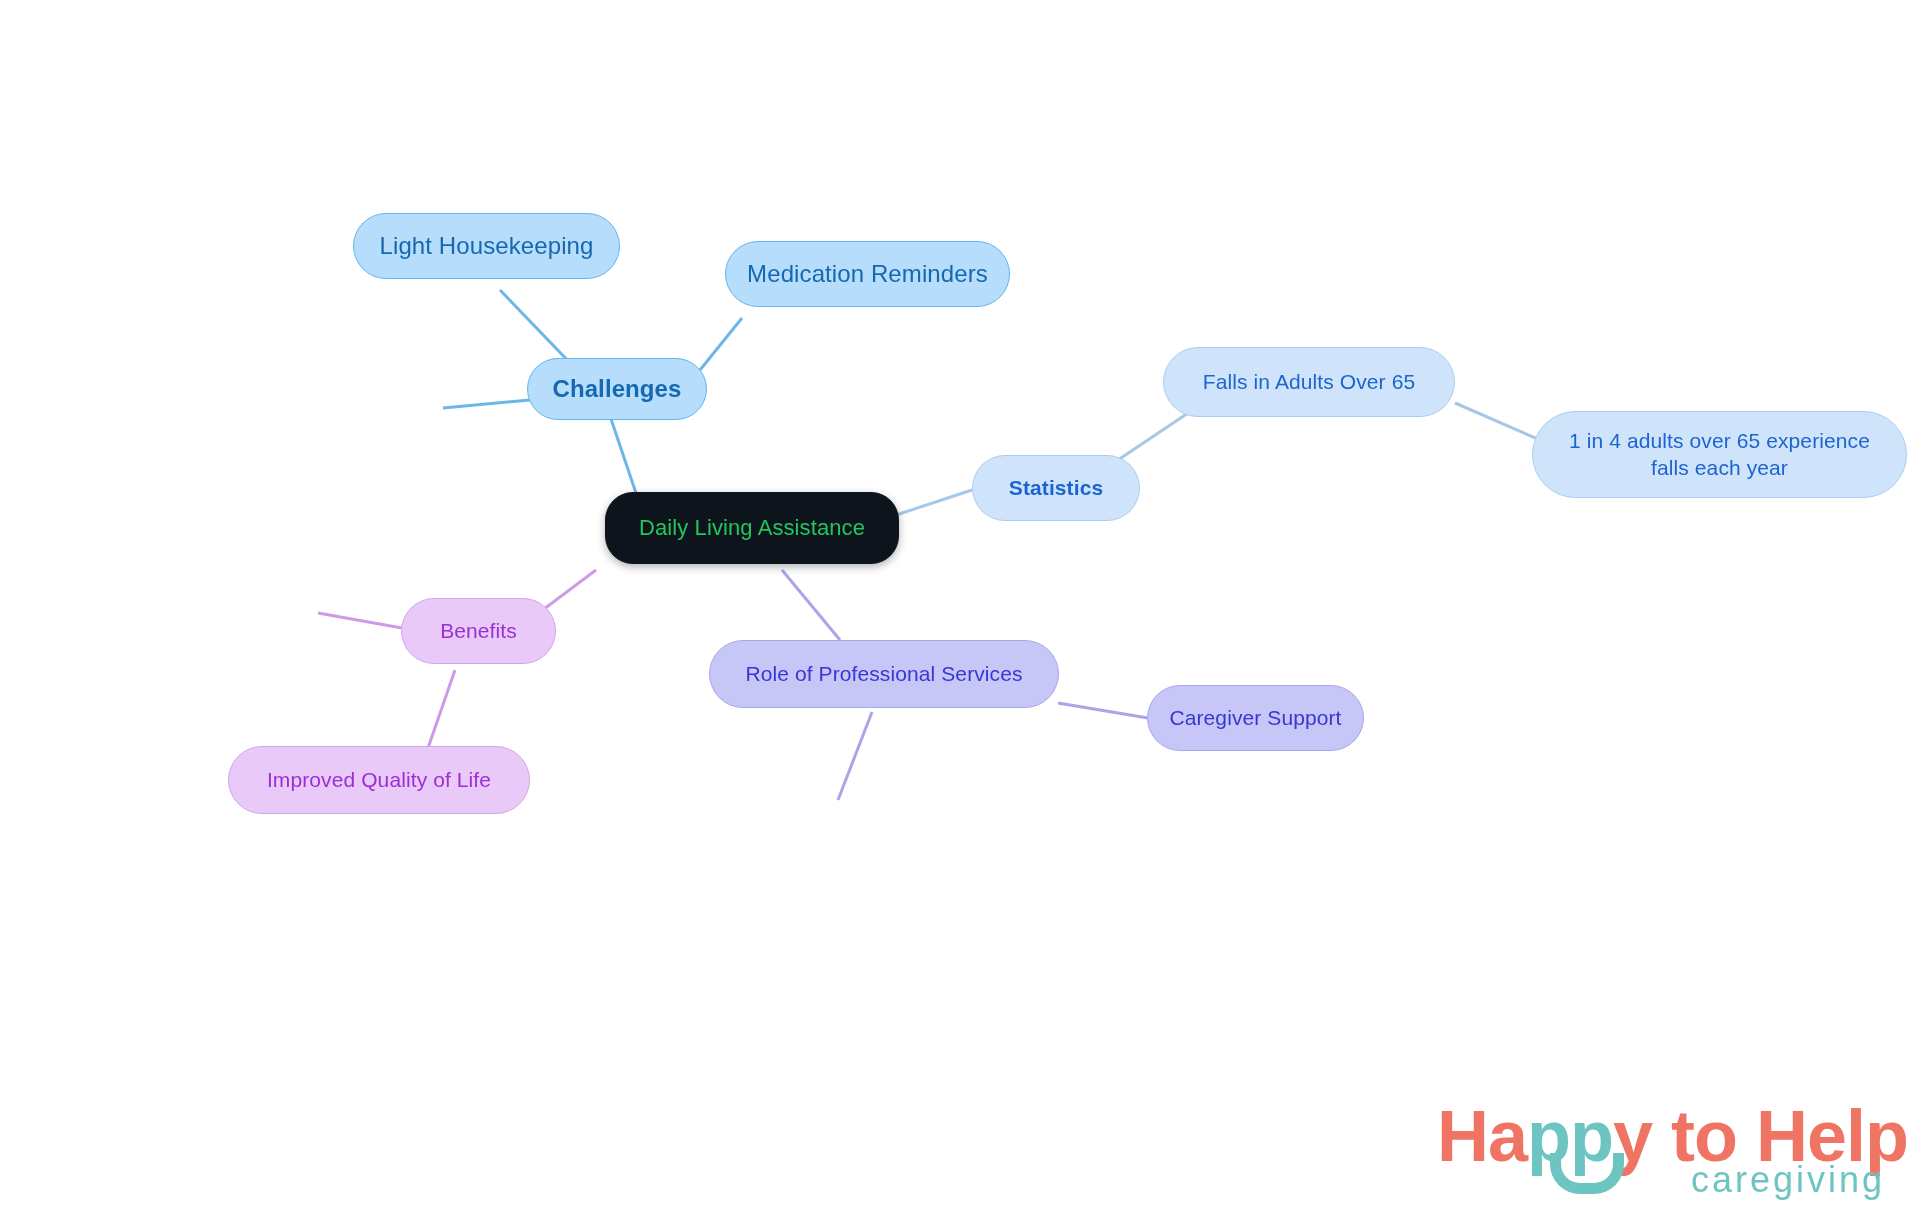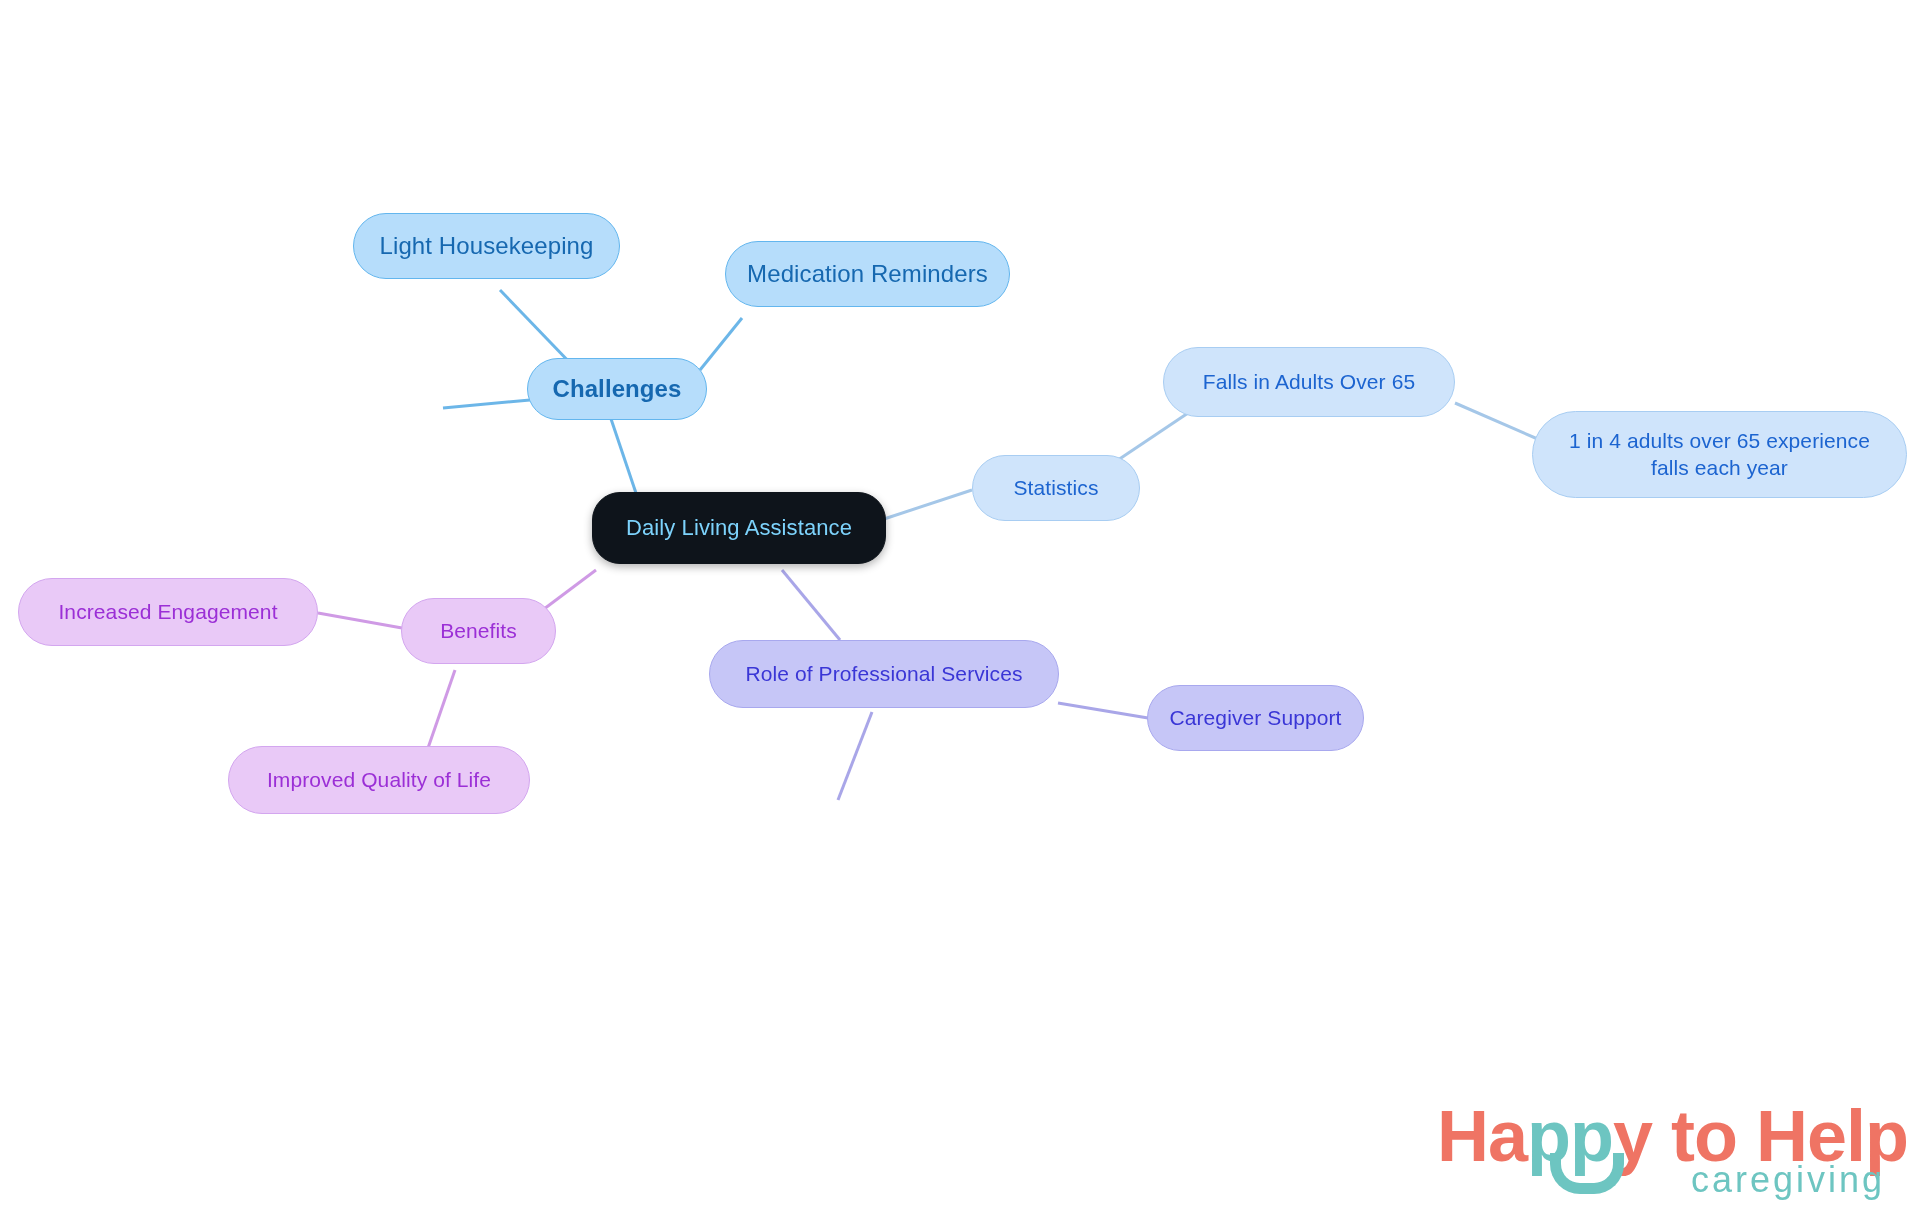--- a/index.html
+++ b/index.html
@@ -39,24 +39,25 @@
     border-style: solid;
     border-width: 1.5px;
     line-height: 1.22;
     white-space: pre-line;
     padding: 0 14px;
     letter-spacing: 0.1px;
   }
   .node-root {
     background: #0e141b;
     border-color: #0e141b;
-    color: #7dd3fc;
+    color: #22c55e;
     font-size: 22px;
     border-radius: 28px;
     box-shadow: 0 3px 8px rgba(0,0,0,0.30);
+    margin-left: 13px;
   }
   .node-blue {
     background: #b6ddfb;
     border-color: #63b6ee;
     color: #1668b0;
     font-size: 24px;
   }
   .node-lightblue {
     background: #cfe4fb;
     border-color: #a8cdf2;
@@ -145,35 +146,34 @@
 
   <div class="node node-root" style="left:592px; top:492px; width:294px; height:72px;">Daily Living Assistance</div>
 
   <div class="node node-blue" style="left:527px; top:358px; width:180px; height:62px;font-weight:bold;">Challenges</div>
 
   <div class="node node-blue" style="left:353px; top:213px; width:267px; height:66px;">Light Housekeeping</div>
 
   <div class="node node-blue" style="left:725px; top:241px; width:285px; height:66px;">Medication Reminders</div>
 
 
-  <div class="node node-lightblue" style="left:972px; top:455px; width:168px; height:66px;">Statistics</div>
+  <div class="node node-lightblue" style="left:972px; top:455px; width:168px; height:66px;font-weight:bold;">Statistics</div>
 
   <div class="node node-lightblue" style="left:1163px; top:347px; width:292px; height:70px;">Falls in Adults Over 65</div>
 
   <div class="node node-lightblue node-two-line" style="left:1532px; top:411px; width:375px; height:87px;">1 in 4 adults over 65 experience
 falls each year</div>
 
   <div class="node node-periwinkle" style="left:709px; top:640px; width:350px; height:68px;">Role of Professional Services</div>
 
   <div class="node node-periwinkle" style="left:1147px; top:685px; width:217px; height:66px;">Caregiver Support</div>
 
 
   <div class="node node-violet" style="left:401px; top:598px; width:155px; height:66px;">Benefits</div>
 
-  <div class="node node-violet" style="left:18px; top:578px; width:300px; height:68px;">Increased Engagement</div>
 
   <div class="node node-violet" style="left:228px; top:746px; width:302px; height:68px;">Improved Quality of Life</div>
 
   <div id="logo">
     <div class="logo-main"><span>Ha</span><span class="logo-pp">pp</span><span>y to Help</span></div>
     <div class="logo-smile"></div>
     <div class="logo-sub">caregiving</div>
   </div>
 
 </div>

